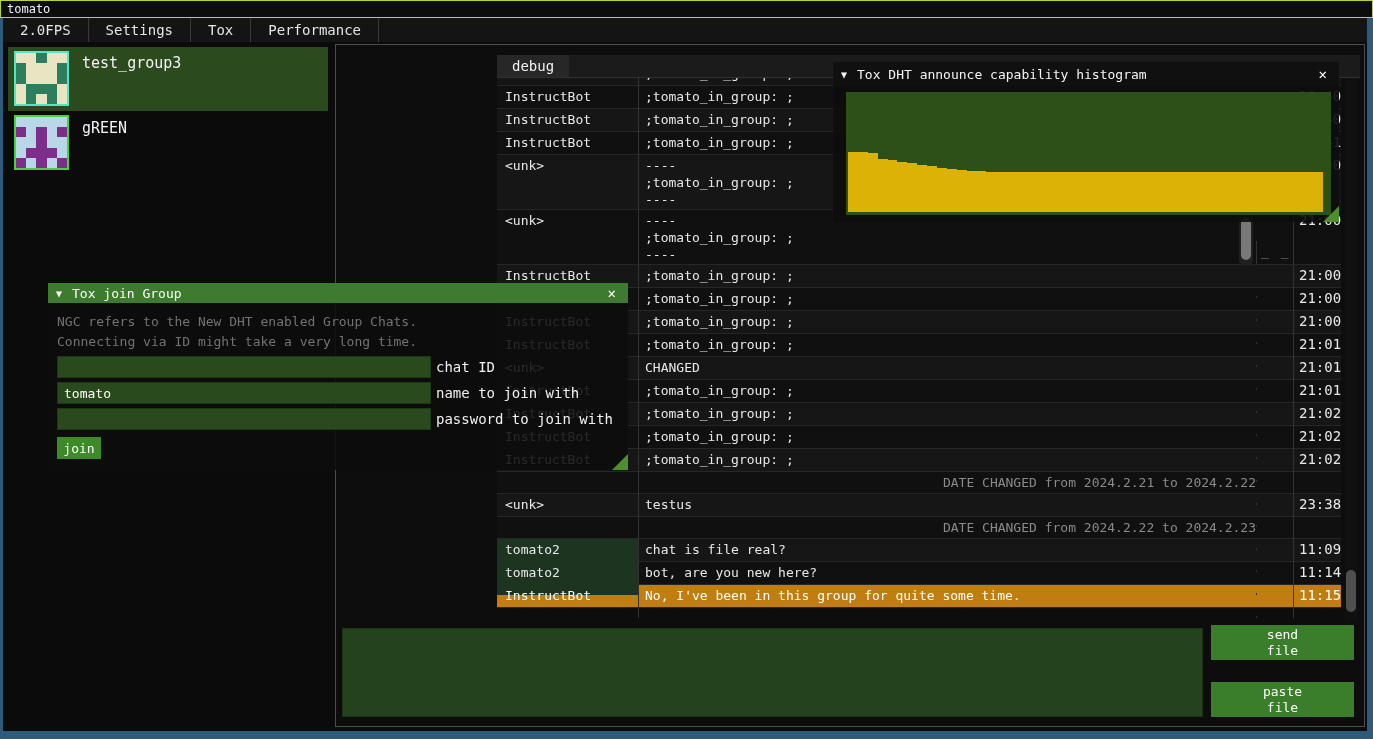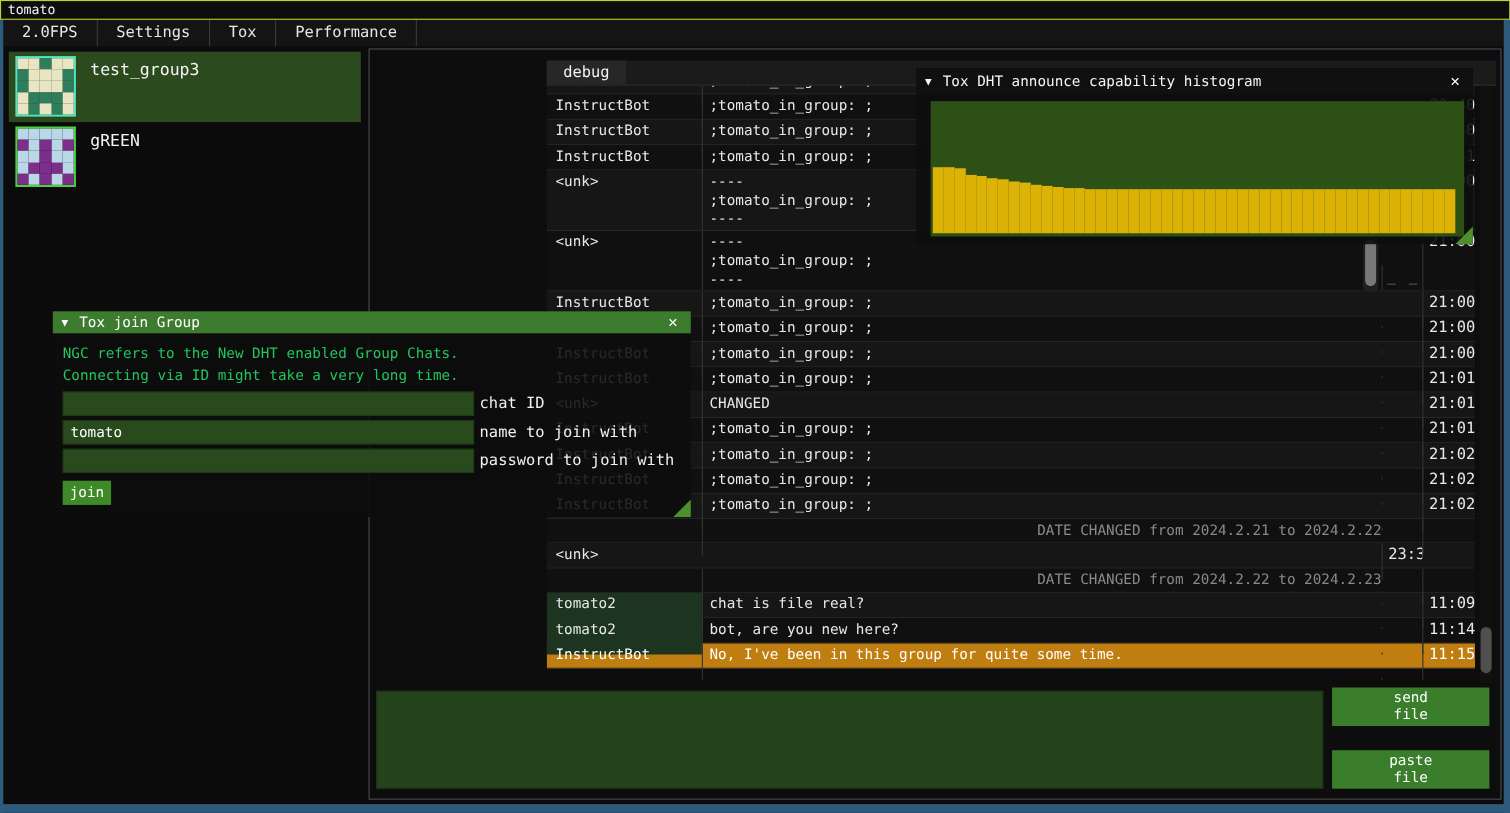--- a/index.html
+++ b/index.html
@@ -98,21 +98,21 @@
   .hist-plot { position:absolute; left:13px; top:30px; width:485px; height:123px;
     background:#2d5016; display:flex; align-items:flex-end; padding:0 8px 3px 2px; }
   .hist-bar { flex:1 1 auto; background:#dcb207; }
 
   .join-win { left:48px; top:283px; width:580px; height:187px;
     background:rgba(13,13,13,0.88); z-index:20; }
   .join-title { height:20px; background:#3d7c2e; display:flex; align-items:center;
     font-size:13px; color:#fff; padding:0 8px; }
   .join-title .arrow { font-size:10px; margin-right:10px; }
   .join-body { padding:9px 8px 0 9px; }
-  .join-desc { font-size:13px; color:#22c55e; line-height:20px; }
+  .join-desc { font-size:13px; color:#737373; line-height:20px; }
   .field-row { display:flex; align-items:center; margin-top:4px; height:22px; }
   .field-row:first-of-type { margin-top:8px; }
   .join-input { width:374px; height:22px; background:#284a1d; border:1px solid #1e3a14;
     color:#fff; font-family:inherit; font-size:13px; padding:0 6px; outline:none; }
   .field-label { font-size:14px; color:#f0f0f0; margin-left:5px; white-space:nowrap; }
   .join-btn { margin-top:7px; width:44px; height:22px; background:#3f8a28; color:#fff;
     border:none; font-family:inherit; font-size:13px; cursor:pointer; }
 </style>
 </head>
 <body>
@@ -299,20 +299,21 @@
         <div class="cell c-time">21:02</div>
       </div>
       <div class="msg-row daterow">
         <div class="cell c-name"></div>
         <div class="cell c-text">DATE CHANGED from 2024.2.21 to 2024.2.22</div>
         <div class="cell c-flags"></div>
         <div class="cell c-time"></div>
       </div>
       <div class="msg-row ">
         <div class="cell c-name">&lt;unk&gt;</div>
+        <div class="cell c-text">testus</div>
         <div class="cell c-flags">_ _</div>
         <div class="cell c-time">23:38</div>
       </div>
       <div class="msg-row daterow">
         <div class="cell c-name"></div>
         <div class="cell c-text">DATE CHANGED from 2024.2.22 to 2024.2.23</div>
         <div class="cell c-flags"></div>
         <div class="cell c-time"></div>
       </div>
       <div class="msg-row t2">

